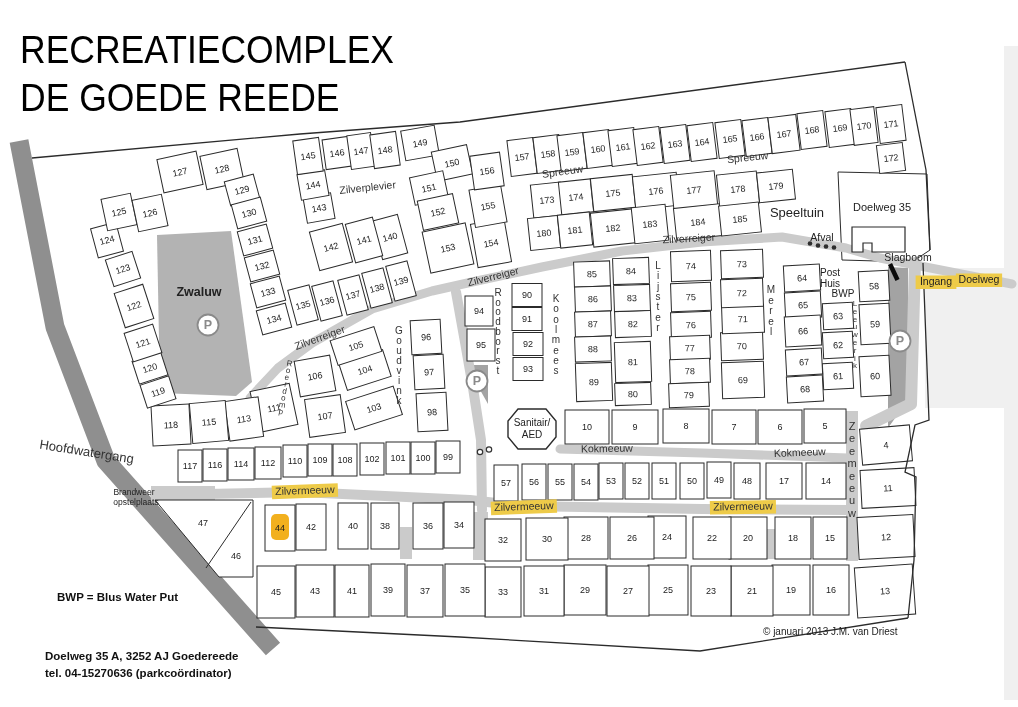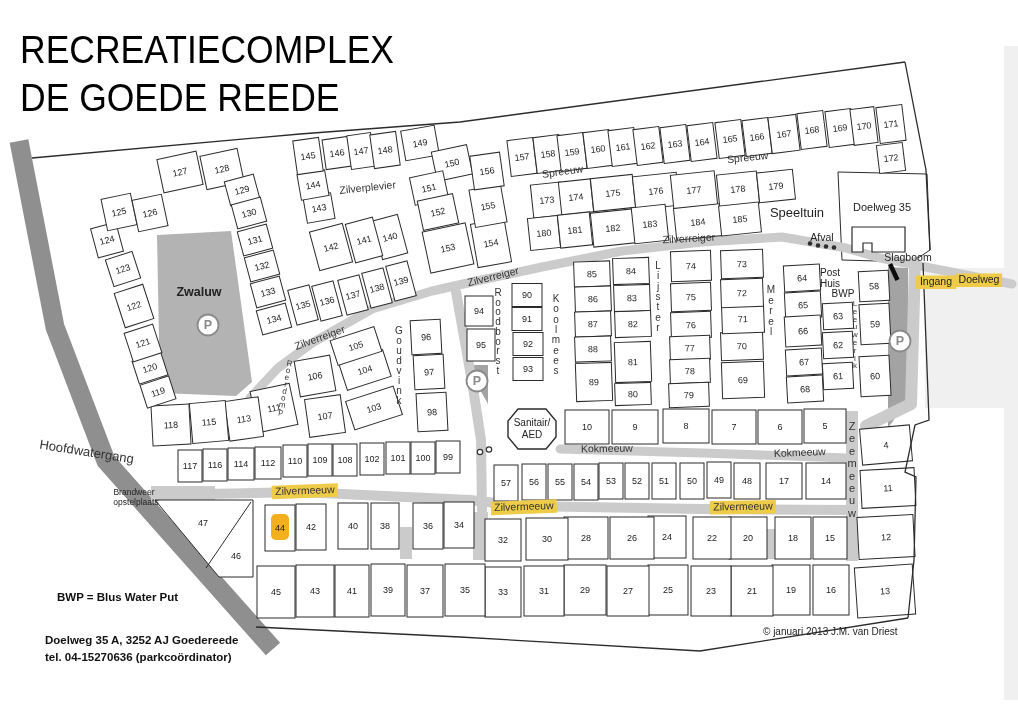--- a/index.html
+++ b/index.html
@@ -1,21 +1,21 @@
 <!DOCTYPE html>
 <html><head>
 <meta charset="utf-8">
 <style>
   html,body{margin:0;padding:0;background:#fff;}
   .canvas{position:relative;width:1018px;height:707px;overflow:hidden;background:#fff;
           font-family:"Liberation Sans",sans-serif;}
   svg{position:absolute;left:0;top:0;font-family:"Liberation Sans",sans-serif;}
   .title{position:absolute;left:20px;top:26px;font-size:39px;line-height:48px;color:#000;
          transform:scaleX(.91);transform-origin:left top;white-space:nowrap;letter-spacing:0;}
-  .footer{position:absolute;left:45px;top:632px;font-size:11.5px;font-weight:bold;
+  .footer{position:absolute;left:45px;top:648px;font-size:11.5px;font-weight:bold;
           line-height:16.5px;color:#111;}
   .legend{position:absolute;left:57px;top:571px;font-size:11.5px;font-weight:bold;color:#111;margin-top:20px;}
   .copyright{position:absolute;left:763px;top:626px;font-size:10px;color:#222;}
 </style>
 </head>
 <body>
 
 <div class="canvas">
   <svg width="1018" height="707" viewBox="0 0 1018 707">
       <rect x="1004" y="46" width="14" height="654" fill="#f0f0f0"></rect>

